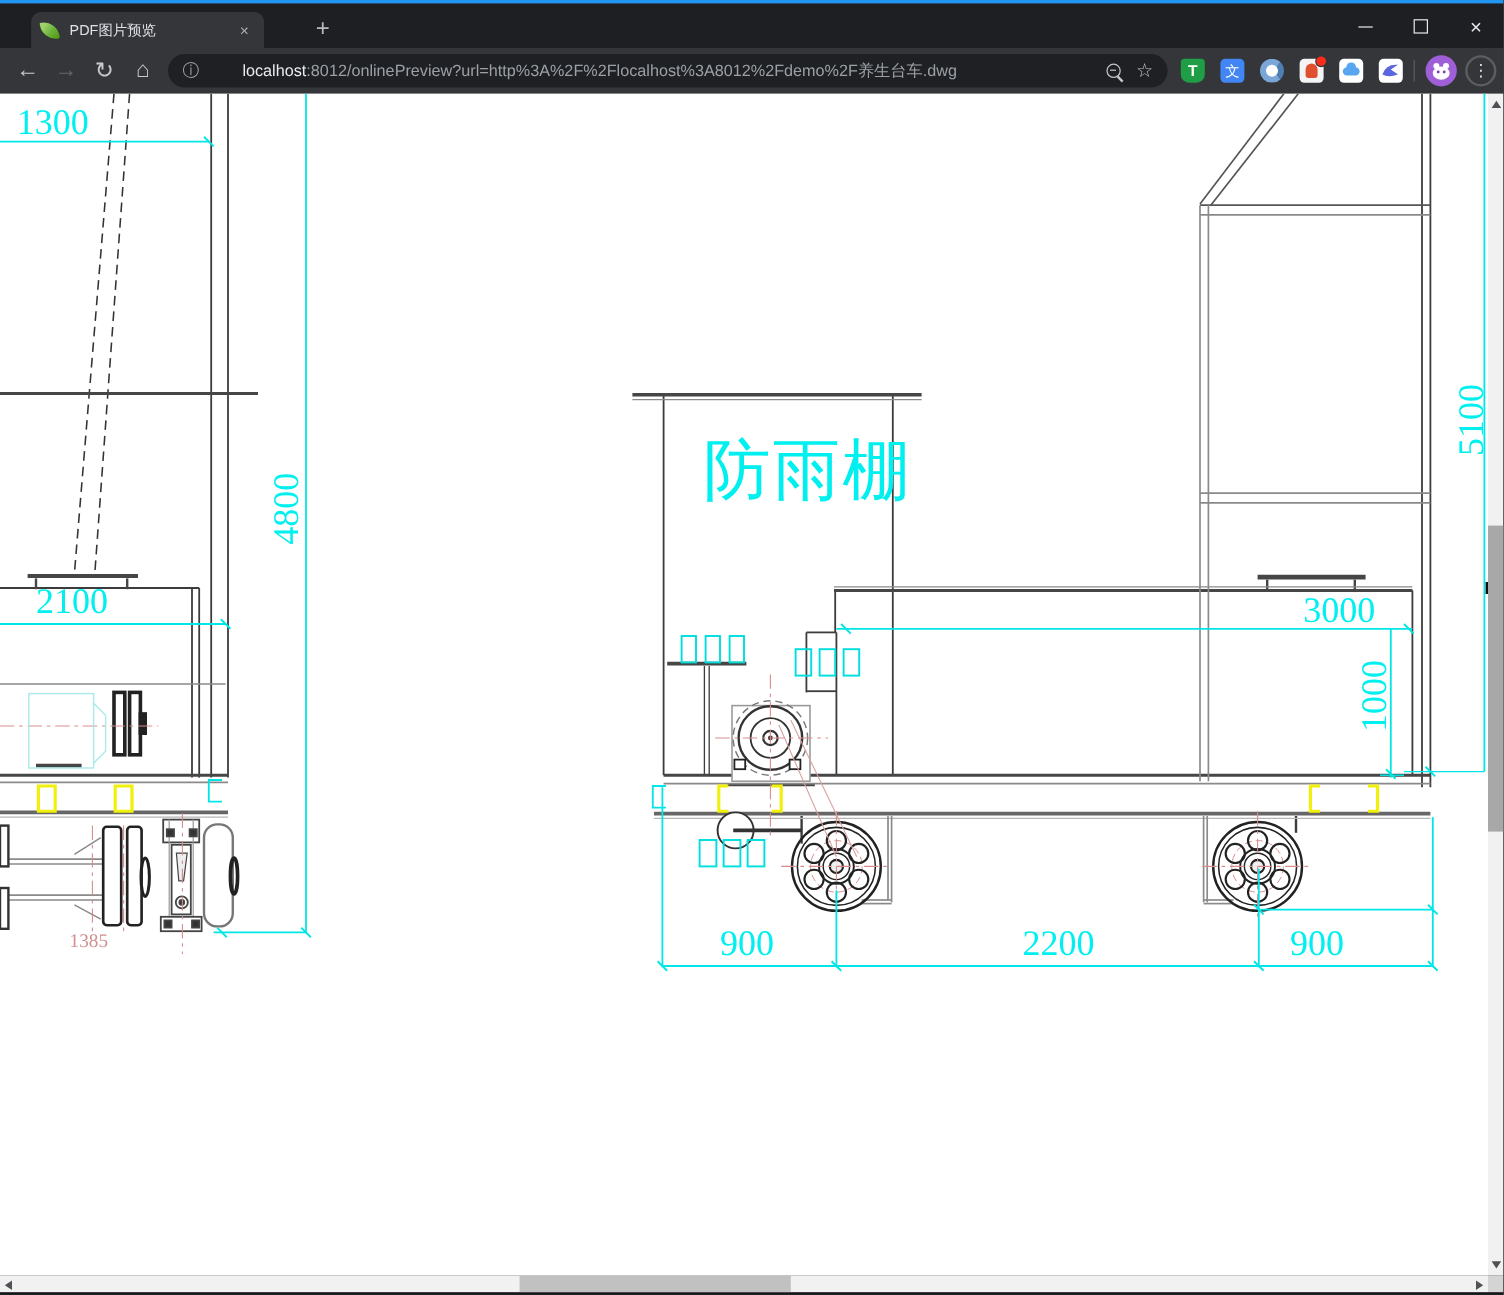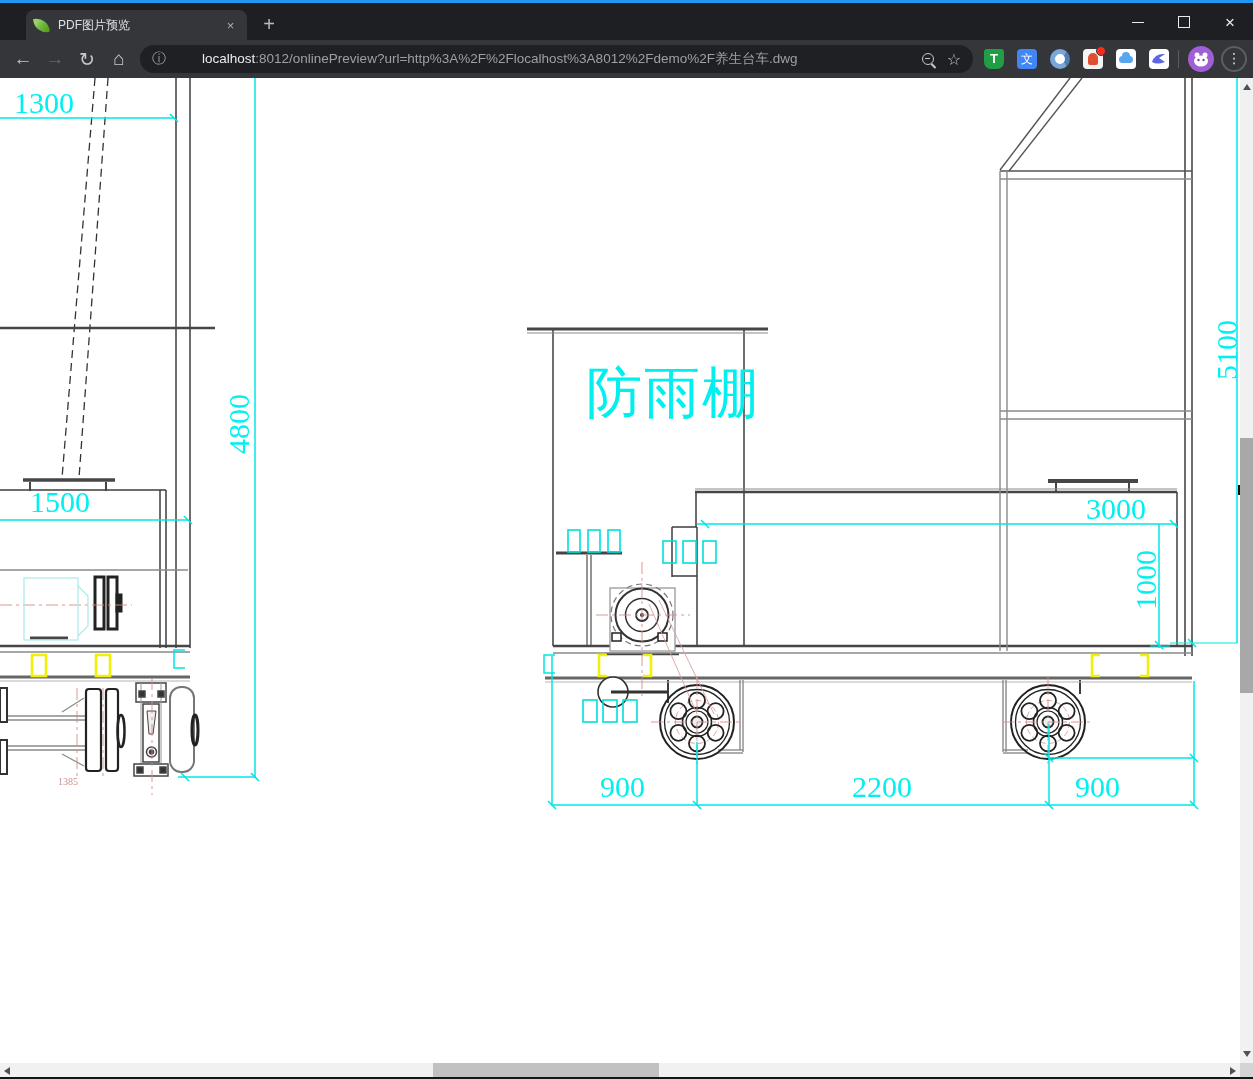--- a/index.html
+++ b/index.html
@@ -1,21 +1,21 @@
 <!DOCTYPE html>
 <html><head>
 <meta charset="utf-8">
 <style>
   html,body{margin:0;padding:0;background:#202124;font-family:"Liberation Sans",sans-serif;}
   #screen{position:relative;width:1253px;height:1079px;background:#35363a;overflow:hidden;}
 
   
   #accent-strip{position:absolute;left:0;top:0;width:1253px;height:3px;background:#2196f3;}
   #tabstrip{position:absolute;left:0;top:3px;width:1253px;height:37px;background:#1e1f22;}
-  #active-tab{position:absolute;left:26px;top:7px;width:221px;height:30px;background:#35363a;
+  #active-tab{position:absolute;left:26px;top:7px;width:194px;height:30px;background:#35363a;
     border-radius:8px 8px 0 0;display:flex;align-items:center;padding:0 8px;box-sizing:border-box;}
   .leaf{width:15px;height:15px;background:linear-gradient(135deg,#9ed36a 20%,#6db33f 55%,#4e9a06);
     border-radius:2% 95% 10% 95%;transform:rotate(-8deg);flex:none;}
   #tab-title{margin-left:9px;flex:1;font-size:12px;color:#dde1e6;white-space:nowrap;overflow:hidden;}
   #tab-close{width:17px;height:17px;border-radius:50%;color:#a9aeb4;font-size:13px;line-height:17px;
     text-align:center;flex:none;cursor:default;}
   #new-tab{position:absolute;left:256px;top:10px;width:26px;height:24px;color:#b8bcc2;font-size:20px;
     line-height:23px;text-align:center;}
   #win-controls{position:absolute;right:0;top:3px;height:32px;display:flex;}
   .winbtn{width:46px;height:32px;display:flex;align-items:center;justify-content:center;}
@@ -60,21 +60,21 @@
 
   
   #canvas{position:absolute;left:0;top:78px;width:1240px;height:985px;background:#ffffff;overflow:hidden;}
   #cad{position:absolute;left:0;top:0;}
 
   .dim{position:absolute;color:#00f0f0;font-family:"Liberation Serif",serif;font-size:30px;
     line-height:1;white-space:nowrap;}
   .rot{transform:translate(-50%,-50%) rotate(-90deg);}
   #canopy{position:absolute;left:586px;top:281px;color:#00f0f0;font-size:56px;line-height:1.2;
     font-family:"DejaVu Sans",sans-serif;letter-spacing:2px;white-space:nowrap;}
-  #dim-1385{position:absolute;left:58px;top:698px;color:#cf8f8f;font-size:10px;
+  #dim-1385{position:absolute;left:58px;top:698px;color:#cf8f8f;font-size:16px;
     font-family:"Liberation Serif",serif;}
 
   .pdf-btn{position:absolute;left:1240px;top:398px;width:20px;height:25px;background:#4c1d95;
     border:2px solid #4c1d95;box-sizing:border-box;}
   .pdf-fold{position:absolute;right:-2px;top:-2px;width:0;height:0;
     border-left:7px solid #101010;border-top:7px solid #fff;}
   .pdf-label{position:absolute;left:-4px;top:7px;width:26px;height:10px;background:#101010;color:#fff;
     font-size:8px;font-weight:bold;text-align:center;line-height:10px;letter-spacing:0;}
 
   
@@ -367,21 +367,21 @@
 
       <g stroke="#f0f00a" fill="none" stroke-width="2.6">
         <path d="M40,655 H32 V676 H40 M38,655 H46 V676 H38"></path>
         <path d="M104,655 H96 V676 H104 M102,655 H110 V676 H102"></path>
         <path d="M607,655 H599 V676 H607 M643,655 H651 V676 H643"></path>
         <path d="M1100,655 H1092 V676 H1100 M1140,655 H1148 V676 H1140"></path>
       </g>
     </svg>
 
     <div class="dim" style="left:14px;top:10px;">1300</div>
-    <div class="dim" style="left:30px;top:409px;">1500</div>
+    <div class="dim" style="left:30px;top:409px;">2100</div>
     <div class="dim rot" style="left:239px;top:346px;">4800</div>
     <div class="dim rot" style="left:1227px;top:272px;">5100</div>
     <div class="dim" style="left:1050px;top:416px;margin-left:36px;">3000</div>
     <div class="dim rot" style="left:1146px;top:502px;">1000</div>
     <div class="dim" style="left:600px;top:694px;">900</div>
     <div class="dim" style="left:852px;top:694px;">2200</div>
     <div class="dim" style="left:1075px;top:694px;">900</div>
     <div id="dim-1385">1385</div>
     <div id="canopy">防雨棚</div>
 

